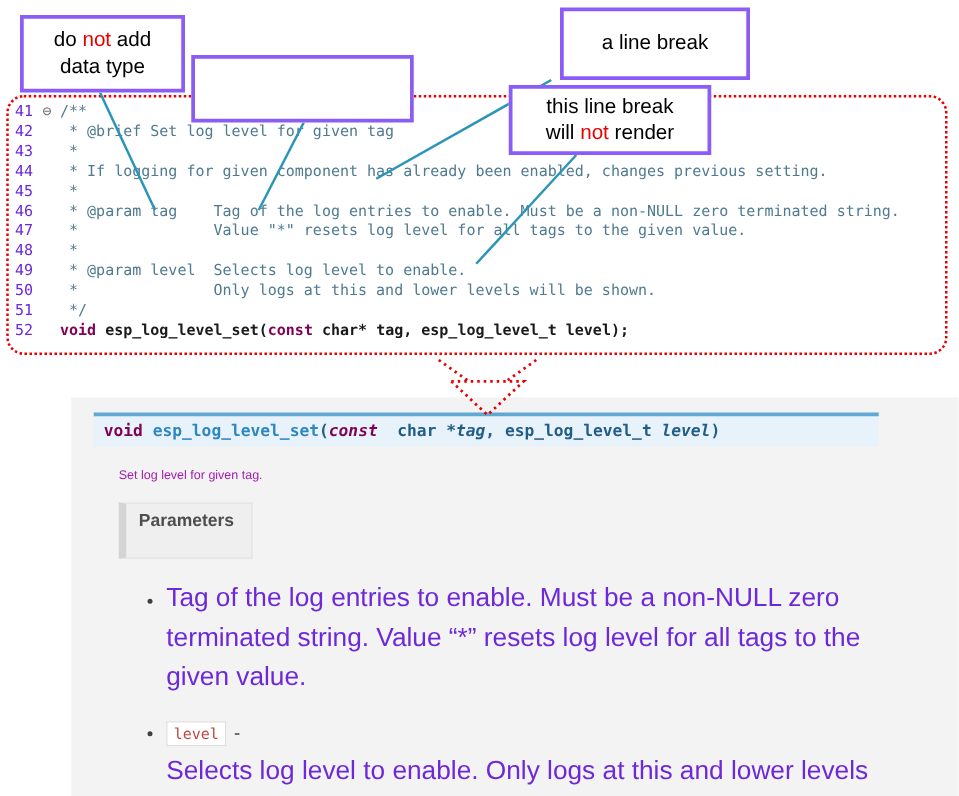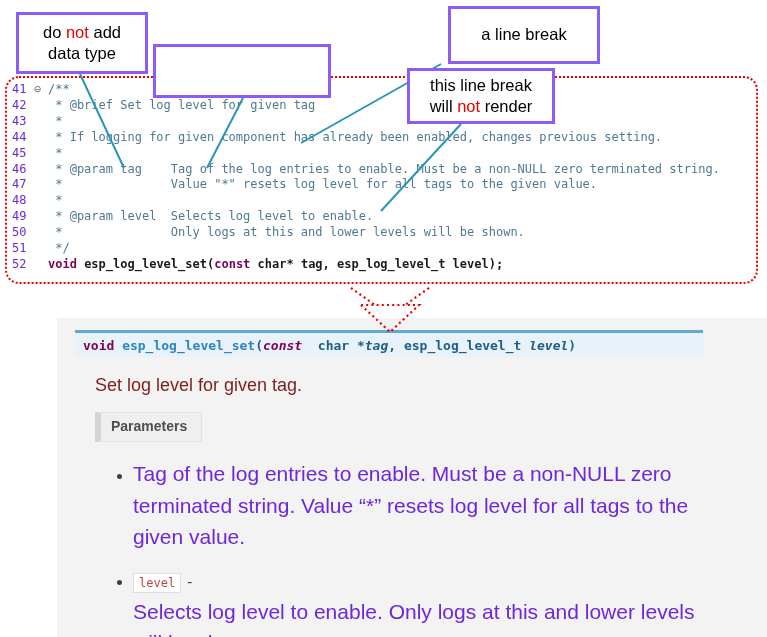--- a/index.html
+++ b/index.html
@@ -37,44 +37,44 @@
   .callout {
     position:absolute; z-index:5; background:#ffffff;
     border:3px solid #8b5cf6; color:#000;
     display:flex; flex-direction:column; align-items:center; justify-content:center;
     font-size:16.5px; line-height:1.3; text-align:center;
   }
   .callout .red { color:#e80000; }
   .c1 { left:16px;  top:12px; width:132px; height:62px; }
   .c2 { left:153px; top:44px; width:178px; height:54px; }
   .c3 { left:424px; top:6px;  width:152px; height:58px;margin-left:24px; }
-  .c4 { left:407px; top:68px; width:148px; height:56px; }
+  .c4 { left:407px; top:68px; width:162px; height:56px; }
 
   
   .panel {
     position:absolute; left:57px; top:318px; width:710px; height:319px;
     background:#f3f3f3; z-index:2; padding:12px 0 0 18px;
   }
   .sig {
     width:628px; height:27px; background:#e7f2fa;
     border-top:3px solid #62a9d1;
     font-family:"DejaVu Sans Mono","Liberation Mono",monospace;
     font-size:13px; font-weight:bold; color:#215d86;
     display:flex; align-items:center; padding-left:8px;
     margin-bottom:18px; white-space:pre;
   }
   .sig .name { color:#2e86c1; }
   .sig .it   { font-style:italic; }
-  .panel p { font-size:18px; color:#7f1d1d; margin:0 0 0 20px; }
+  .panel p { font-size:10px; color:#a21caf; margin:0 0 0 20px; }
   .p1 { margin-bottom:16px !important; }
   .p2 { margin-bottom:20px !important; }
   .params-label {
     display:inline-block; margin-left:20px; margin-bottom:16px;
     background:#efefef; border:1px solid #e3e3e3; border-left:6px solid #d4d4d4;
-    color:#4e4e4e; font-weight:bold; font-size:14px; padding:5px 14px 7px 10px;
+    color:#4e4e4e; font-weight:bold; font-size:14px; padding:5px 14px 22px 10px;
   }
   ul.params { list-style:disc; margin-left:20px; padding-left:38px; width:630px; }
   ul.params li { color:#404040; }
   ul.params li + li { margin-top:20px; }
   .term { font-size:15px; color:#404040; margin-bottom:6px; }
   .chip {
     font-family:"DejaVu Sans Mono","Liberation Mono",monospace;
     font-size:12px; color:#bf4542; background:#ffffff;
     border:1px solid #dfdfdf; padding:2px 5px; margin-right:2px;
   }

